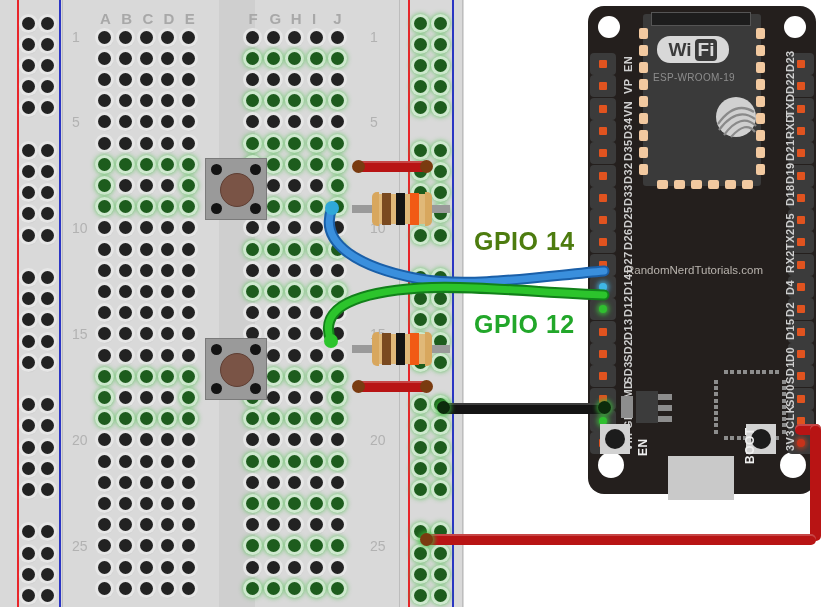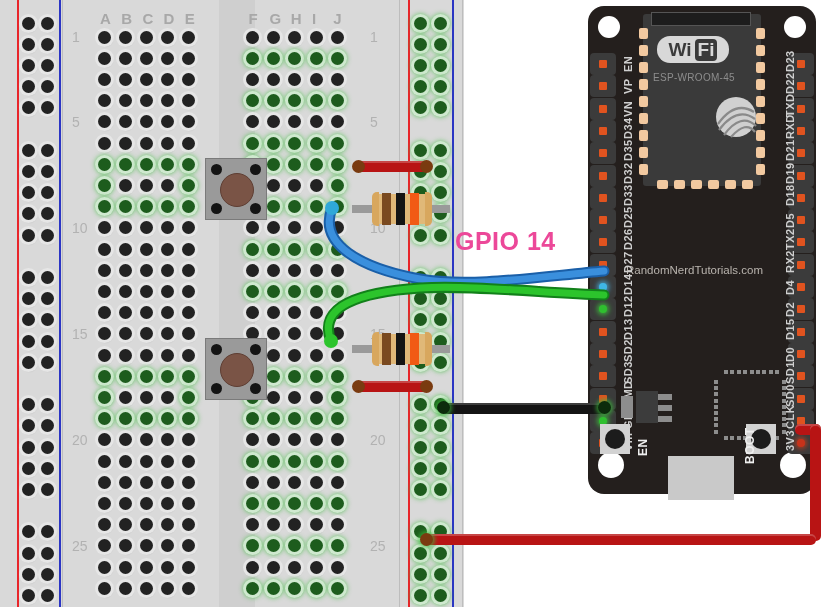--- a/index.html
+++ b/index.html
@@ -513,21 +513,21 @@
     <div class="board-notch" style="left:196px;top:10px;width:22px;height:22px;"></div>
     <div class="board-notch" style="left:10px;top:446px;width:26px;height:26px;"></div>
     <div class="board-notch" style="left:192px;top:446px;width:26px;height:26px;"></div>
 
     <div class="module">
       <div class="mod-top"></div>
       <div class="wifi">
         <span>Wi</span>
         <span class="w2">Fi</span>
       </div>
-      <div class="modname">ESP-WROOM-45</div>
+      <div class="modname">ESP-WROOM-19</div>
       <svg class="swirl" viewBox="0 0 42 42">
         <circle cx="21" cy="21" r="20" fill="#d0d0d0"></circle>
         <path d="M3 28 Q20 4 39 16" stroke="#8a8a8a" stroke-width="2.2" fill="none"></path>
         <path d="M4 34 Q22 10 40 23" stroke="#8a8a8a" stroke-width="2.2" fill="none"></path>
         <path d="M9 39 Q26 16 41 30" stroke="#8a8a8a" stroke-width="2.2" fill="none"></path>
         <path d="M16 41 Q31 24 40 36" stroke="#8a8a8a" stroke-width="2.2" fill="none"></path>
       </svg>
       <div id="mod-pins">
           <div class="shield-pin" style="left: -4px; top: 14px;"></div>
           <div class="shield-pin" style="left: 113px; top: 14px;"></div>
@@ -823,15 +823,16 @@
 
   <div class="resistor" style="left:352px;top:345px;width:98px;">
     <div class="res-body">
       <div class="bandA"></div>
       <div class="bandB"></div>
       <div class="bandC"></div>
       <div class="bandD"></div>
     </div>
   </div>
 
-  <div class="label" style="left:455px;top:227px;color:#ec4899;">GPIO 14</div>
+  <div class="label" style="left:474px;top:227px;color:#4d7c0f;">GPIO 14</div>
+  <div class="label" style="left:474px;top:310px;color:#22a72a;">GPIO 12</div>
 
 </div>
 
 </body></html>

